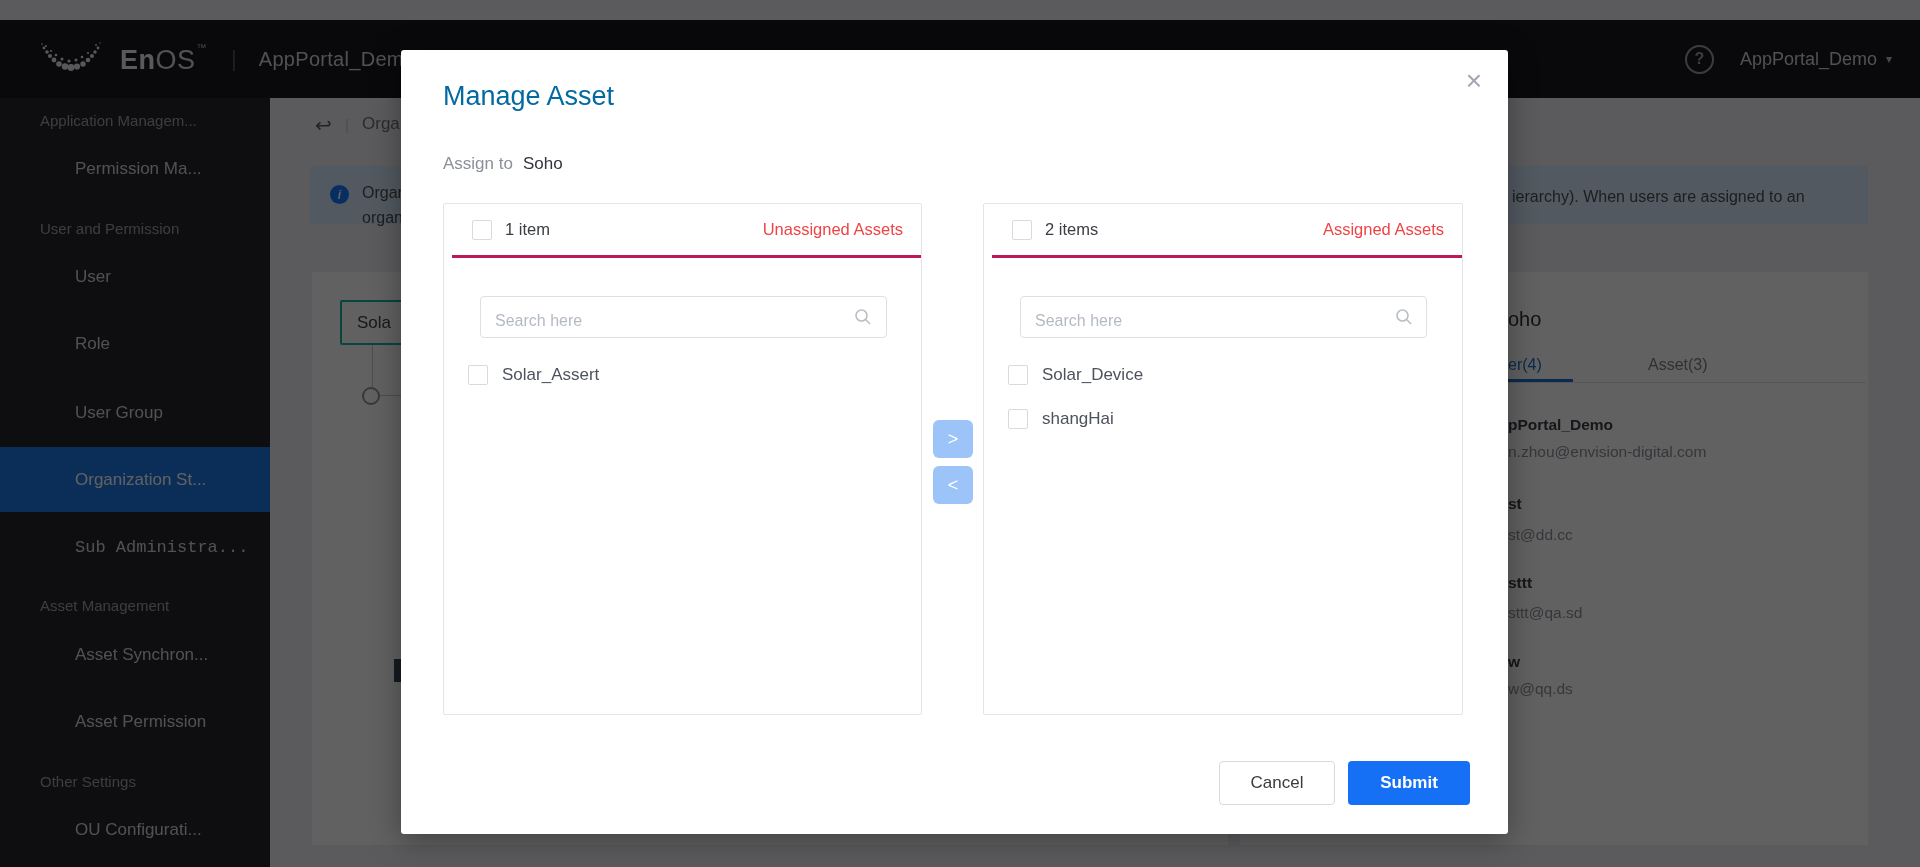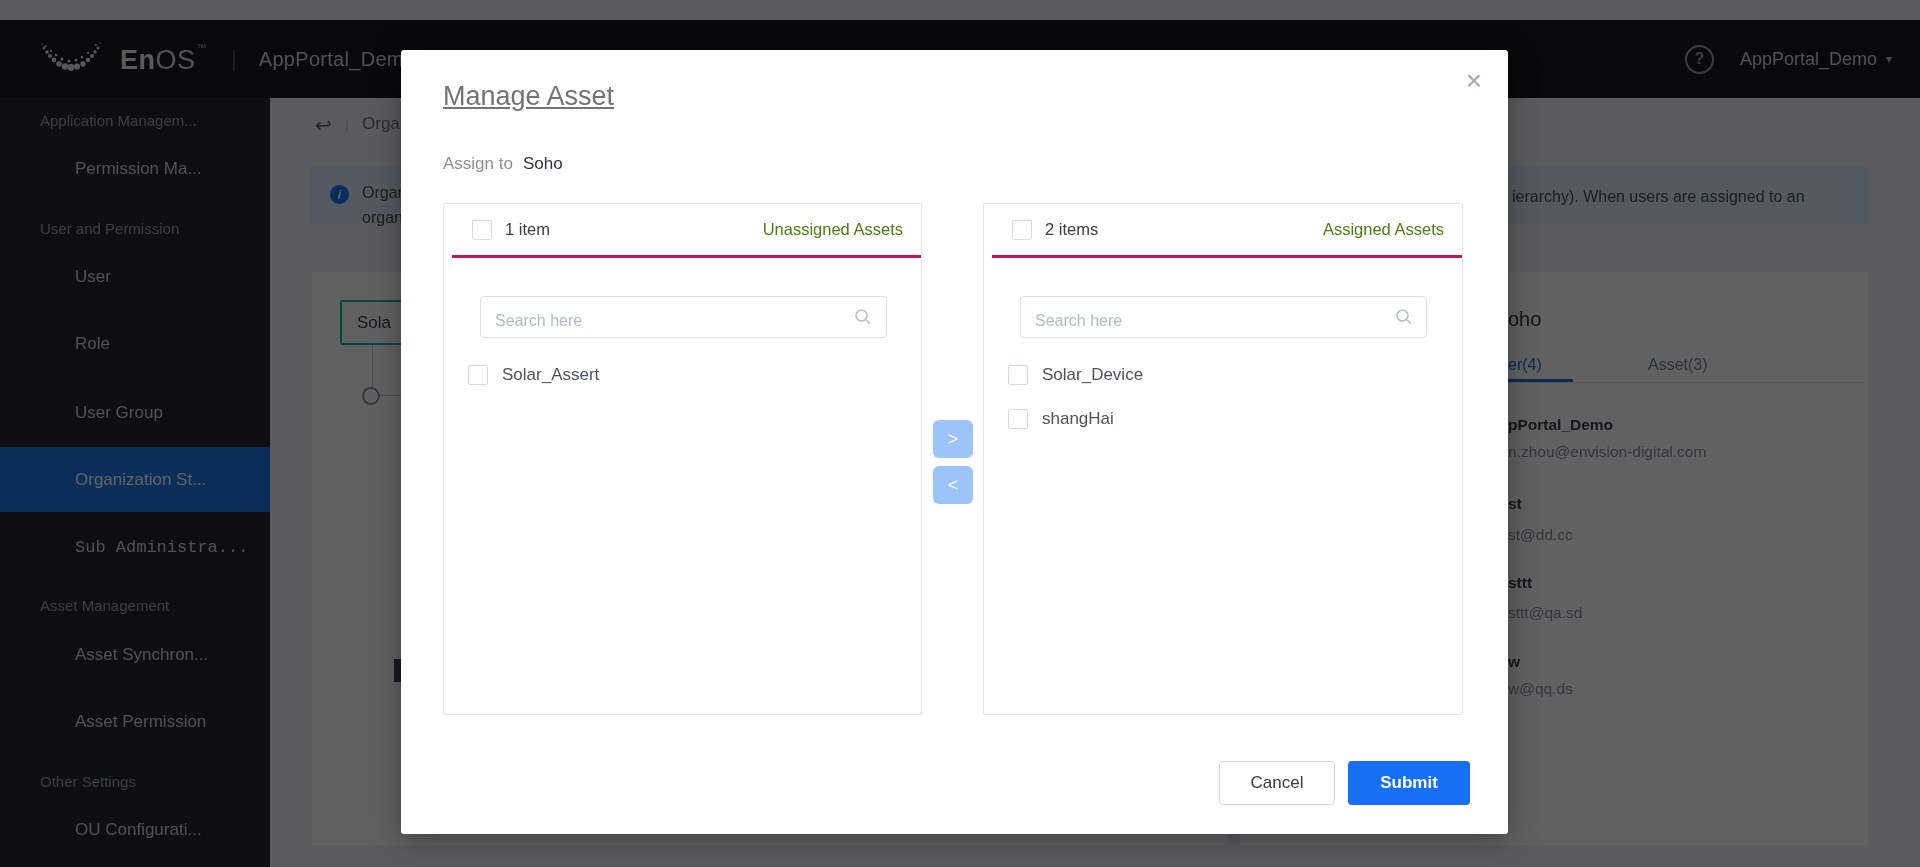--- a/index.html
+++ b/index.html
@@ -50,30 +50,30 @@
   .dp-tab{position:absolute;top:356px;font-size:16px;z-index:2;white-space:nowrap;cursor:pointer;}
   .dp-underline{position:absolute;left:1508px;top:379px;width:65px;height:3px;background:#1f6fd0;z-index:2;}
   .dp-divider{position:absolute;left:1508px;top:382px;width:358px;height:1px;background:#dfe2e7;z-index:2;}
   .dp-name{position:absolute;left:1508px;font-size:15.5px;font-weight:700;color:#3a3d44;z-index:2;white-space:nowrap;}
   .dp-mail{position:absolute;left:1508px;font-size:15.5px;color:#8b9099;z-index:2;white-space:nowrap;}
 
   
   .mask{position:absolute;left:0;top:0;width:1920px;height:867px;background:rgba(0,0,0,0.62);z-index:40;}
   .modal{position:absolute;left:401px;top:50px;width:1107px;height:784px;background:#fff;border-radius:3px;
          box-shadow:0 6px 30px rgba(0,0,0,.35);z-index:50;}
-  .m-title{position:absolute;left:42px;top:31px;font-size:27px;color:#737373;text-decoration:underline;}
+  .m-title{position:absolute;left:42px;top:31px;font-size:27px;color:#0369a1;}
   .m-close{position:absolute;right:26px;top:16px;font-size:28px;color:#a0a6b2;cursor:pointer;line-height:30px;}
   .m-assign{position:absolute;left:42px;top:104px;font-size:17px;color:#8b8f99;}
   .m-assign b{color:#33343c;font-weight:400;margin-left:10px;}
   .t-panel{position:absolute;top:153px;height:512px;border:1px solid #e3e5ea;border-radius:2px;box-sizing:border-box;background:#fff;}
   .t-head{position:absolute;left:8px;right:0;top:0;height:54px;border-bottom:3px solid #be185d;
           display:flex;align-items:center;padding:0 18px 0 20px;box-sizing:border-box;}
   .cbox{width:20px;height:20px;border:1px solid #d6dae1;border-radius:2px;background:#fff;box-sizing:border-box;flex:none;cursor:pointer;}
   .t-count{margin-left:13px;font-size:16.5px;color:#3a3d44;flex:1;}
-  .t-title{font-size:16.5px;color:#4d7c0f;}
+  .t-title{font-size:16.5px;color:#ef4444;}
   .t-search{position:absolute;left:36px;top:92px;height:42px;box-sizing:border-box;width:407px;
             border:1px solid #dcdfe5;border-radius:4px;padding:7px 40px 0 14px;font-size:16px;color:#3c3f46;
             font-family:"Liberation Sans","DejaVu Sans",sans-serif;outline:none;background:#fff;}
   .t-search::placeholder{color:#b4bac3;}
   .t-sicon{position:absolute;top:103px;width:20px;height:20px;}
   .t-row{position:absolute;left:0;right:0;height:44px;display:flex;align-items:center;padding-left:24px;box-sizing:border-box;cursor:pointer;}
   .t-row span{margin-left:14px;font-size:17px;color:#4d525c;}
   .x-btn{position:absolute;left:532px;width:40px;height:38px;background:#9dc4f9;border:none;border-radius:6px;
          color:#fff;font-size:18px;cursor:pointer;display:flex;align-items:center;justify-content:center;
          font-family:"Liberation Sans","DejaVu Sans",sans-serif;}

